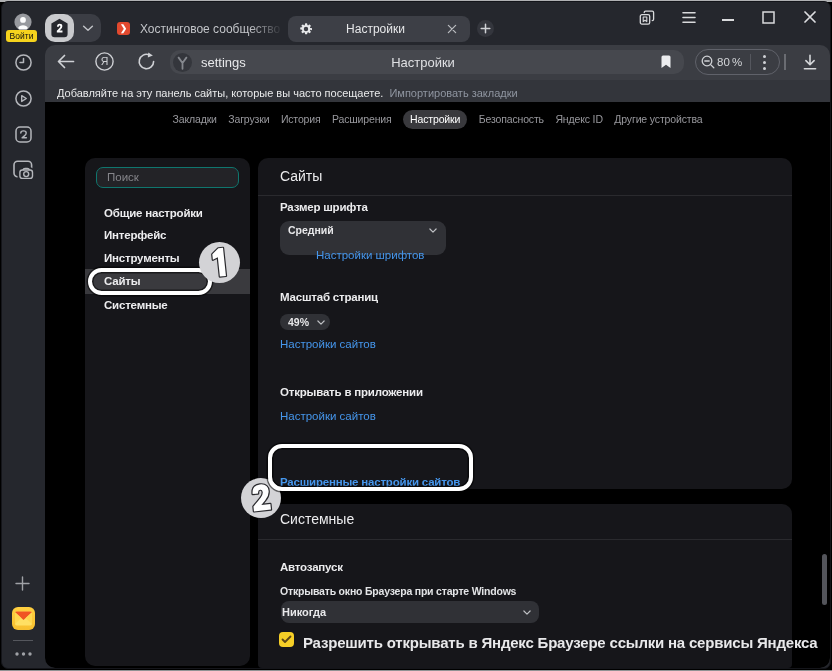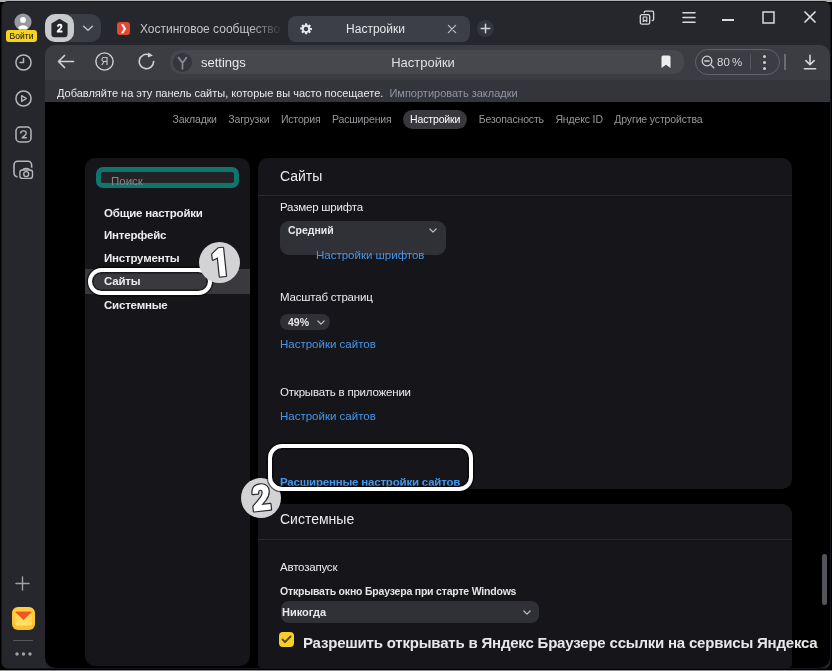--- a/index.html
+++ b/index.html
@@ -12,21 +12,21 @@
     background:#25272d; border-radius:7px; border:1.5px solid #14151a; }
   #bottomline { position:absolute; left:0; top:669.5px; width:832px; height:1.5px; background:#919294; }
   #pagebox { position:absolute; left:45px; top:45px; width:785px; height:623px;
     background:#3b3d43; border-radius:10px; overflow:hidden; }
   #toolbar { position:absolute; left:0; top:0; width:785px; height:35px; }
   #notif { position:absolute; left:0; top:35px; width:785px; height:22px; background:#33353b; }
   #blackarea { position:absolute; left:0; top:57px; width:785px; height:566px; background:#000; }
   .card { position:absolute; background:#16161a; border-radius:10px; }
   .sep { position:absolute; height:1px; background:#2a2a2e; }
   .blue { color:#4596ec; }
-  .bold12 { font-size:11.5px; font-weight:normal; letter-spacing:-0.2px; color:#ececee; }
+  .bold12 { font-size:11.5px; font-weight:bold; letter-spacing:-0.2px; color:#ececee; }
   .pill { position:absolute; background:#303136; border-radius:9px; color:#e8e8ea; }
   .navitem { color:#98989d; font-size:10.5px; letter-spacing:-0.15px; }
   .menuitem { position:absolute; left:19px; color:#ededef; font-size:11.5px; font-weight:bold; letter-spacing:-0.2px; }
   .annot { position:absolute; border:4.5px solid #fff; border-radius:14px;
     box-shadow:0 0 0 1.5px rgba(0,0,0,.55), inset 0 0 0 1.5px rgba(0,0,0,.55); }
   .badge { position:absolute; background:#d3d3d6; border-radius:50%;
     display:flex; align-items:center; justify-content:center; }
 </style>
 </head>
 <body>
@@ -190,21 +190,21 @@
     <span class="navitem">Загрузки</span>
     <span class="navitem">История</span>
     <span class="navitem">Расширения</span>
     <span style="background:#39393d;color:#fff;font-size:10.5px;letter-spacing:-0.15px;padding:3.5px 7px;border-radius:10px;">Настройки</span>
     <span class="navitem">Безопасность</span>
     <span class="navitem">Яндекс ID</span>
     <span class="navitem">Другие устройства</span>
   </div>
 
   <div class="abs" style="left:85px;top:158px;width:165px;height:508px;background:#16161a;border-radius:10px;"></div>
-  <div class="abs" style="left:96px;top:167px;width:143px;height:21px;background:#232327;border:5px solid #0f766e;border-radius:7px;
+  <div class="abs" style="left:96px;top:167px;width:143px;height:21px;background:#232327;border:1px solid #0f766e;border-radius:7px;
        font-size:11.5px;color:#85858a;line-height:19px;padding-left:10px;">Поиск</div>
   <div class="menuitem" style="left:104px;top:207px;">Общие настройки</div>
   <div class="menuitem" style="left:104px;top:228.5px;">Интерфейс</div>
   <div class="menuitem" style="left:104px;top:252px;">Инструменты</div>
   <div class="abs" style="left:85px;top:269px;width:165px;height:25px;background:#3a3a3e;"></div>
   <div class="menuitem" style="left:104px;top:275px;">Сайты</div>
   <div class="menuitem" style="left:104px;top:299px;">Системные</div>
 
   <div class="card" style="left:258px;top:158px;width:534px;height:331px;"></div>
   <div class="abs" style="left:280px;top:167.5px;font-size:14px;color:#ececee;">Сайты</div>

